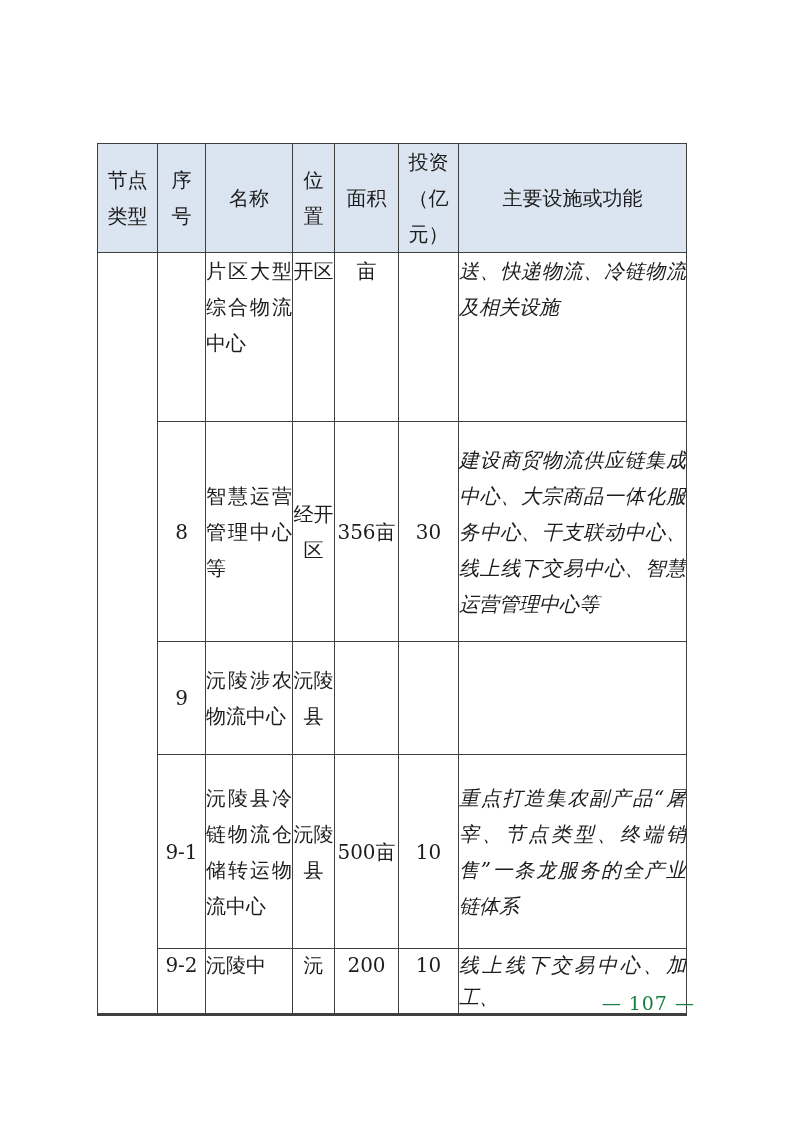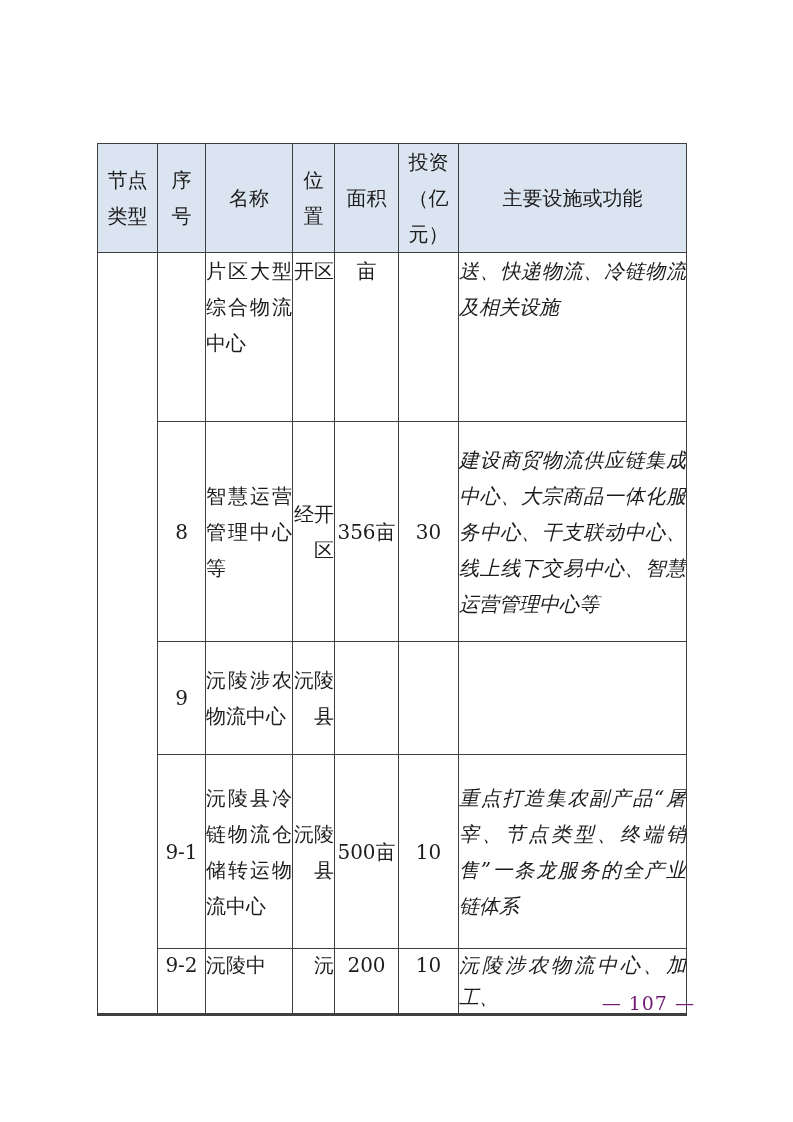--- a/index.html
+++ b/index.html
@@ -35,31 +35,31 @@
   td{vertical-align:middle;}
   tr.row-cont td{vertical-align:top;}
   tr.row-9-2 td{vertical-align:top;line-height:32px;}
 
   .c-nodetype{background:#ffffff;}
   .c-seq{text-align:center;}
   .c-name{
     text-align:justify;text-justify:inter-ideograph;
     padding:0 7px;
   }
-  .c-loc{text-align:right;padding:0 10px;}
+  .c-loc{text-align:center;padding:0 10px;}
   .c-area{text-align:center;padding:0 6px;}
   .c-inv{text-align:center;}
   .c-func{
     text-align:justify;text-justify:inter-ideograph;
     padding:0 6px;
     font-style:italic;
   }
   .page-number{
     position:absolute;top:991px;right:98px;
-    font-size:19px;line-height:24px;color:#701a75;
+    font-size:19px;line-height:24px;color:#15803d;
     letter-spacing:1px;
   }
 </style>
 </head>
 <body>
 
 <table class="doc-table">
   <colgroup>
     <col style="width:60px">
     <col style="width:48px">
@@ -116,18 +116,18 @@
       <td class="c-inv">10</td>
       <td class="c-func">重点打造集农副产品“屠宰、节点类型、终端销售”一条龙服务的全产业链体系</td>
     </tr>
 
     <tr class="row-9-2">
       <td class="c-seq">9-2</td>
       <td class="c-name">沅陵中</td>
       <td class="c-loc">沅</td>
       <td class="c-area">200</td>
       <td class="c-inv">10</td>
-      <td class="c-func">沅陵涉农物流中心、加工、</td>
+      <td class="c-func">线上线下交易中心、加工、</td>
     </tr>
   </tbody>
 </table>
 
 <div class="page-number">— 107 —</div>
 
 </body></html>

